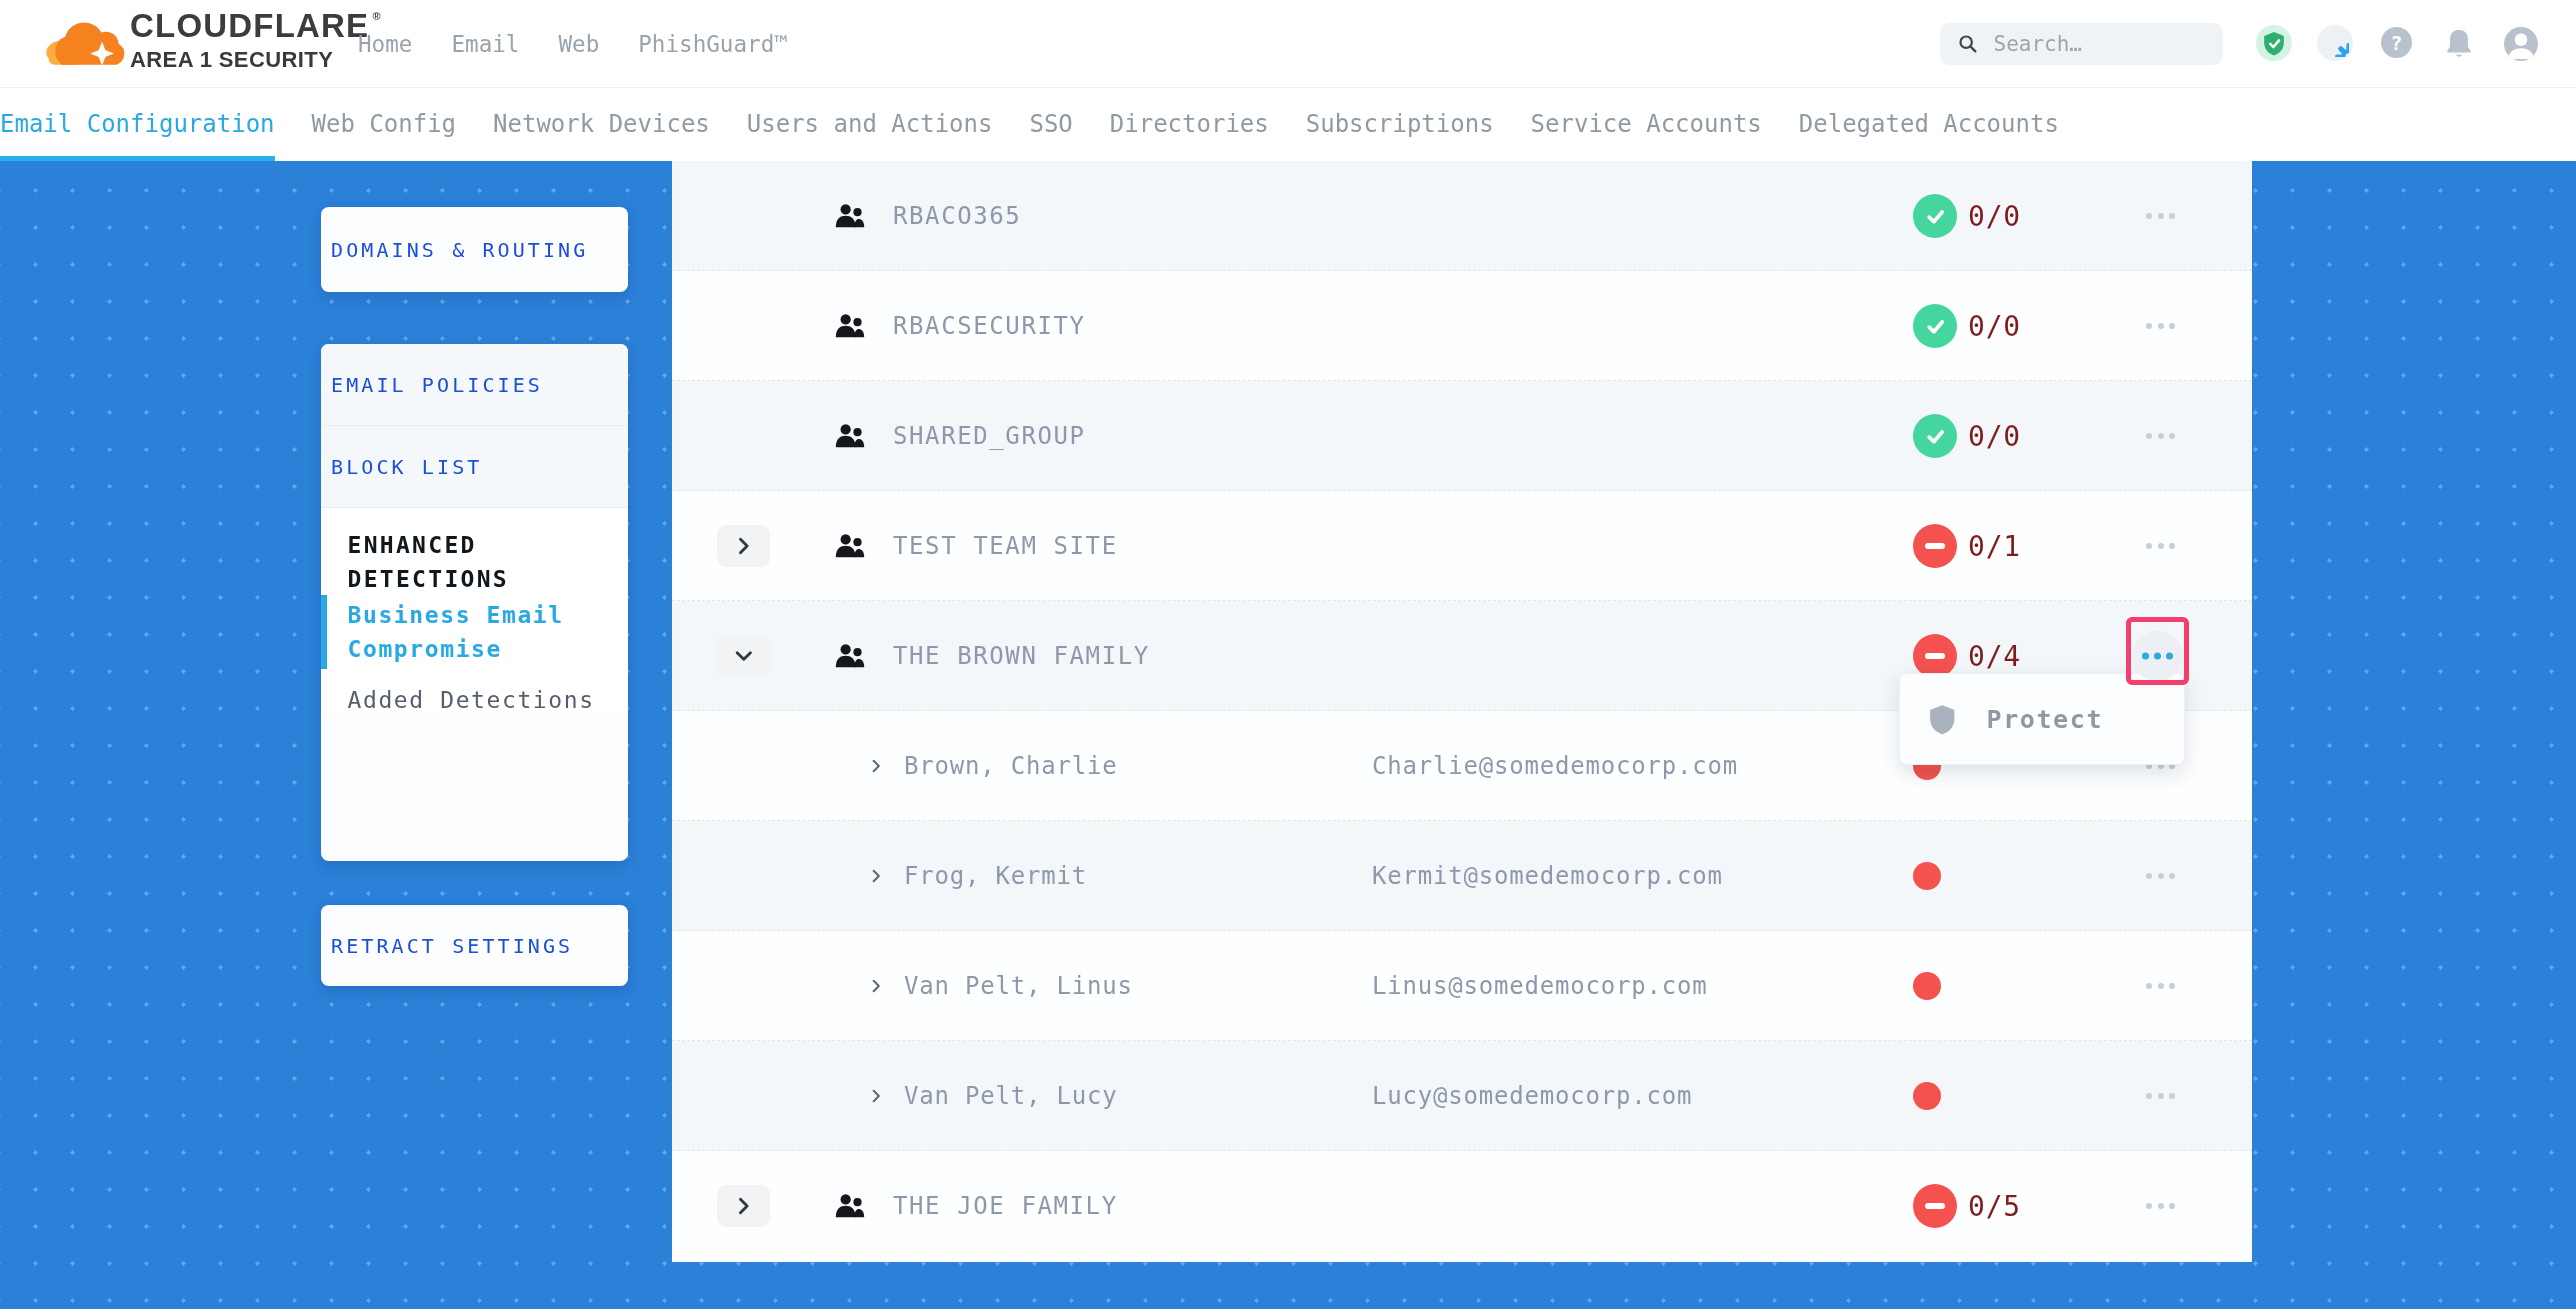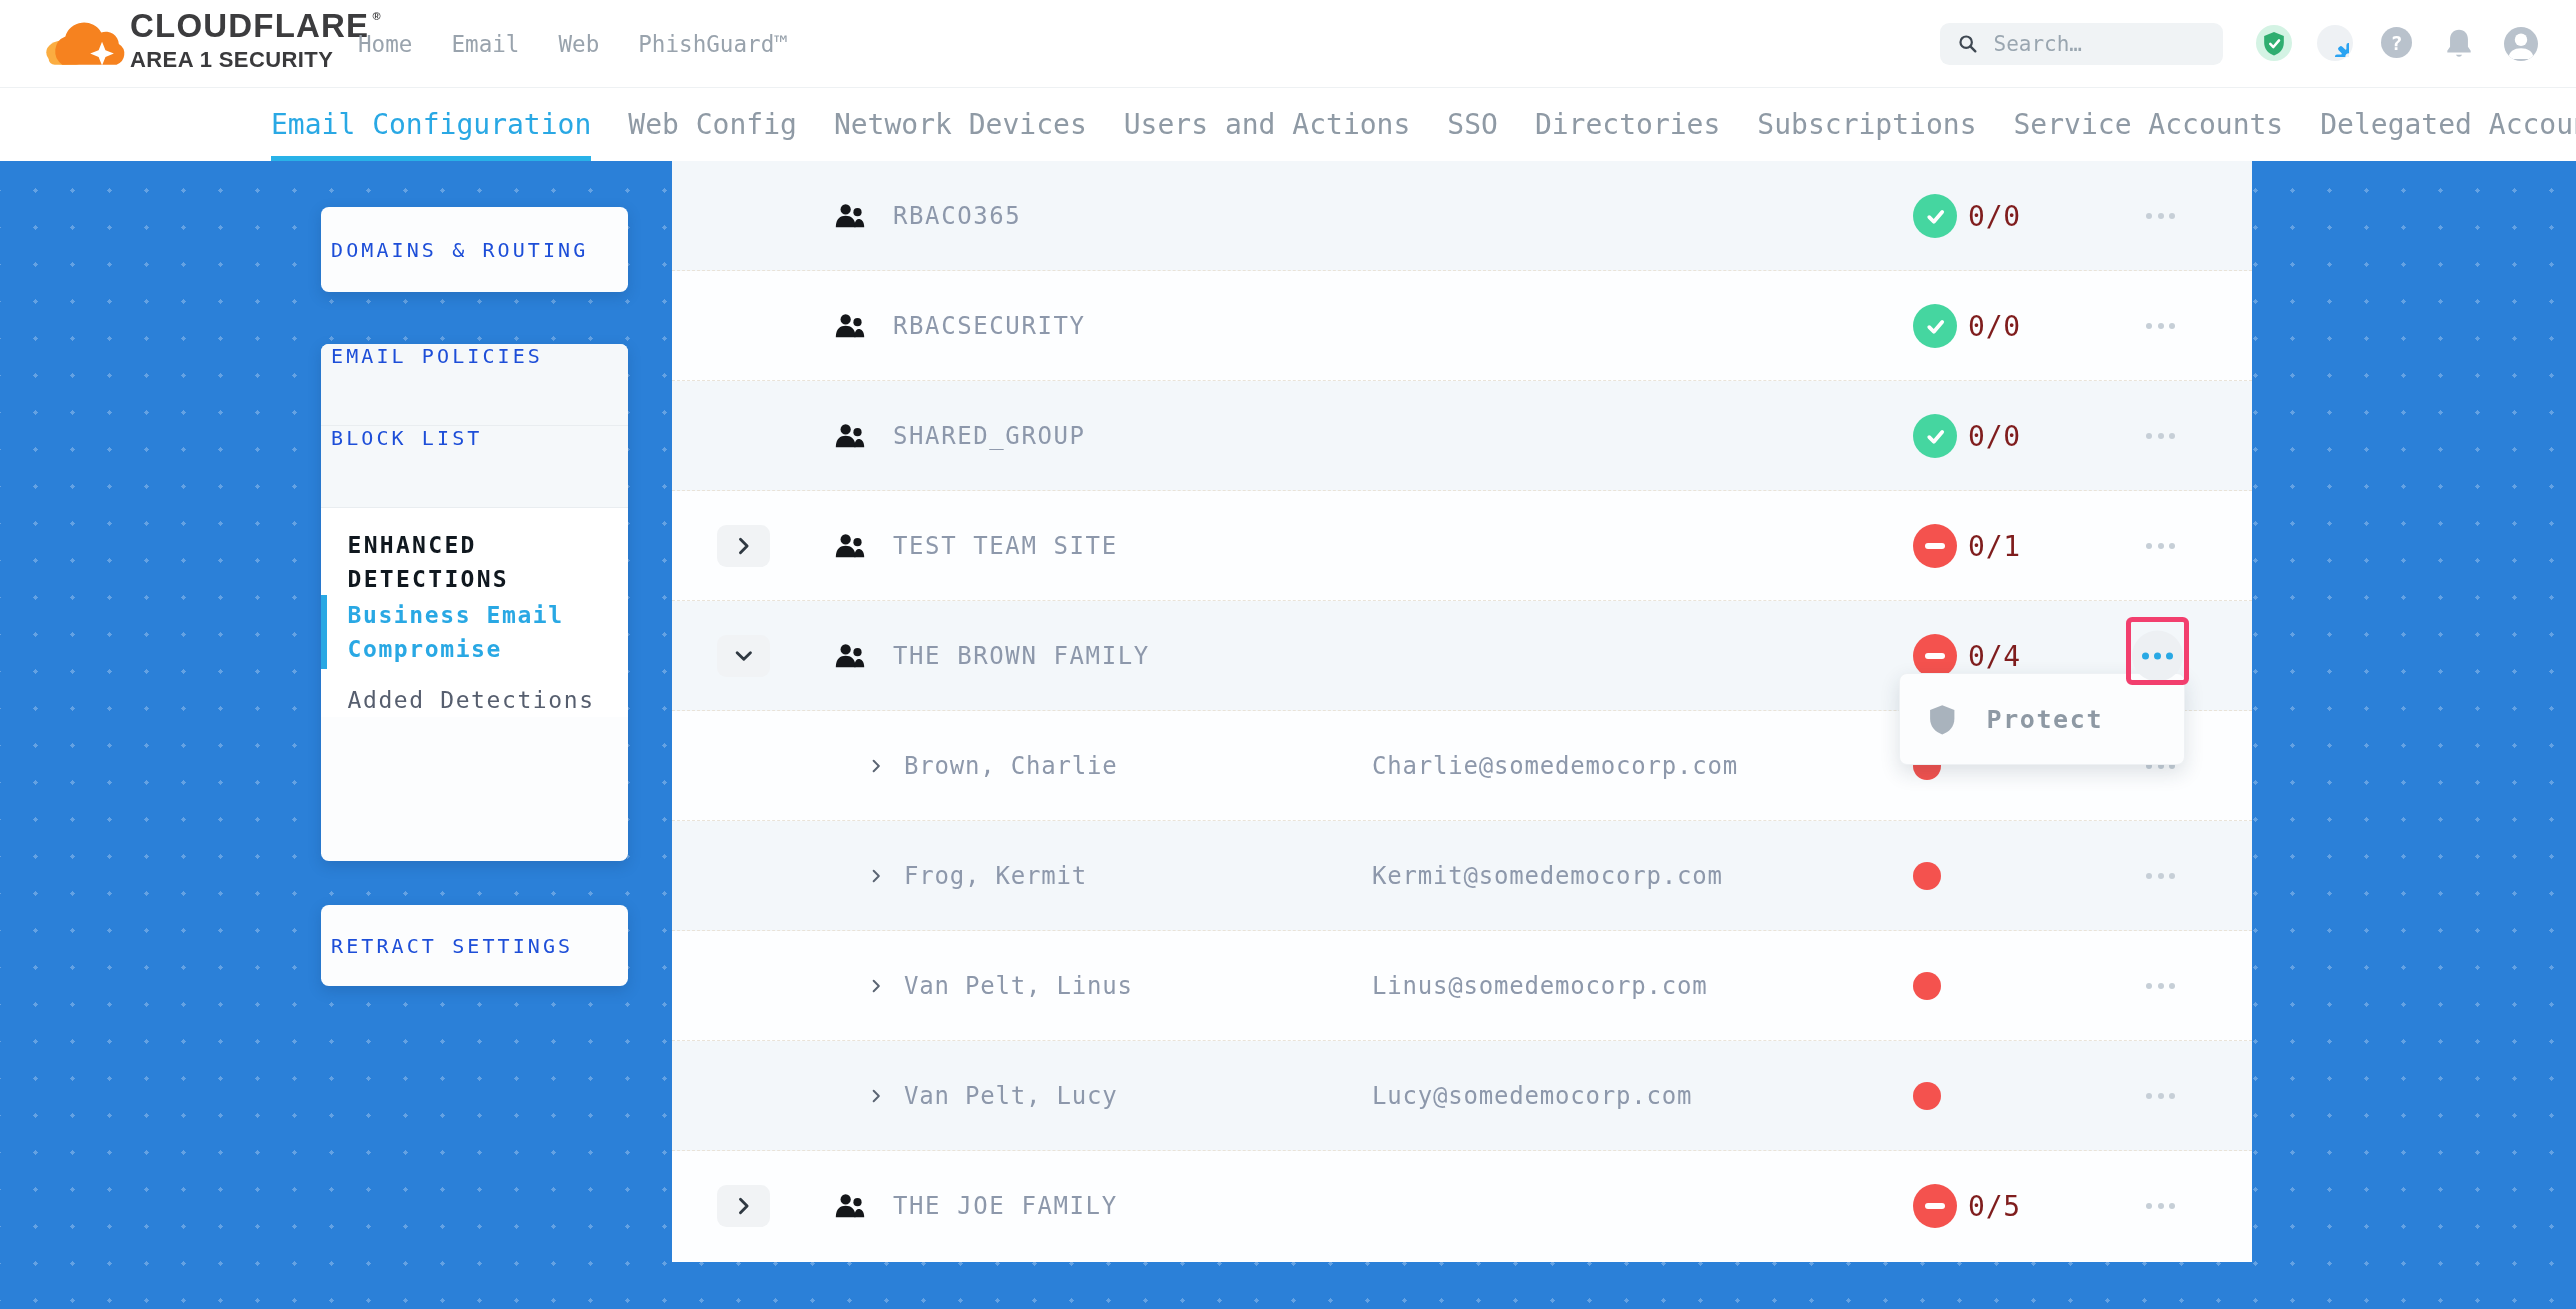--- a/index.html
+++ b/index.html
@@ -30,38 +30,38 @@
          display:flex;align-items:center;justify-content:center;}
   .hicon.shield{left:2256px;background:#d4f3e4;}
   .hicon.gear{left:2317px;background:#eef1f4;}
   .hicon.help{left:2381px;top:27px;width:31px;height:31px;background:#b9c2cc;}
   .hicon.bell{left:2441px;background:transparent;}
   .hicon.user{left:2504px;top:26.5px;width:34px;height:34px;background:#b9c2cc;overflow:hidden;}
   .help-q{color:#fff;font-size:20px;font-weight:700;}
 
   
   .subnav{position:absolute;top:87px;left:0;right:0;height:74px;background:#fff;z-index:9;
-          display:flex;align-items:center;gap:37px;padding-left:271px;font-size:28px;color:#8f9aa5;}
+          display:flex;align-items:center;gap:37px;font-size:24px;color:#8f9aa5;}
   .tab{position:relative;height:74px;display:flex;align-items:center;cursor:pointer;white-space:nowrap;}
   .tab.active{color:#29a8e4;}
   .tab.active::after{content:"";position:absolute;left:0;right:0;bottom:0;height:5.4px;background:#29b2e8;}
 
   
   .content{position:absolute;top:161px;left:0;right:0;bottom:0;background-color:#2b80d8;
            background-image:radial-gradient(rgba(255,255,255,0.27) 2px, rgba(255,255,255,0) 2.2px);
            background-size:37px 37px;background-position:17px 11px;}
 
   
   .scard{position:absolute;left:321px;width:307px;background:#fcfdfe;border-radius:7.8px;
          box-shadow:0 4.7px 14px rgba(15,45,90,0.18);overflow:hidden;}
   .card-domains{top:46px;height:85px;display:flex;align-items:center;}
   .card-policies{top:183px;height:517px;}
   .card-retract{top:744px;height:81px;display:flex;align-items:center;}
   .sitem{font-size:20px;letter-spacing:3.1px;color:#1d4ed8;padding-left:10px;font-weight:500;}
-  .pitem{height:82px;display:flex;align-items:flex-start;background:#f5f8fa;
+  .pitem{height:82px;display:flex;align-items:center;background:#f5f8fa;
          border-bottom:1.6px solid #e9edf0;box-sizing:border-box;cursor:pointer;}
   .enhanced{background:#ffffff;box-sizing:border-box;padding:20px 23px 0 26.5px;position:relative;}
   .enh-title{font-size:23px;line-height:34px;font-weight:700;letter-spacing:2.3px;color:#10181f;}
   .enh-sub{position:relative;margin-top:2px;font-size:23px;line-height:34px;font-weight:700;
            letter-spacing:1.6px;color:#29a8e4;cursor:pointer;}
   .enh-sub .bar{position:absolute;left:-26.5px;top:-3.1px;bottom:-3.1px;width:6.2px;background:#29a8e4;}
   .enh-added{margin-top:17px;font-size:23px;line-height:34px;letter-spacing:1.6px;color:#565e6e;cursor:pointer;}
 
   
   .table{position:absolute;left:672px;top:0;width:1580px;height:1101px;background:#fff;}

